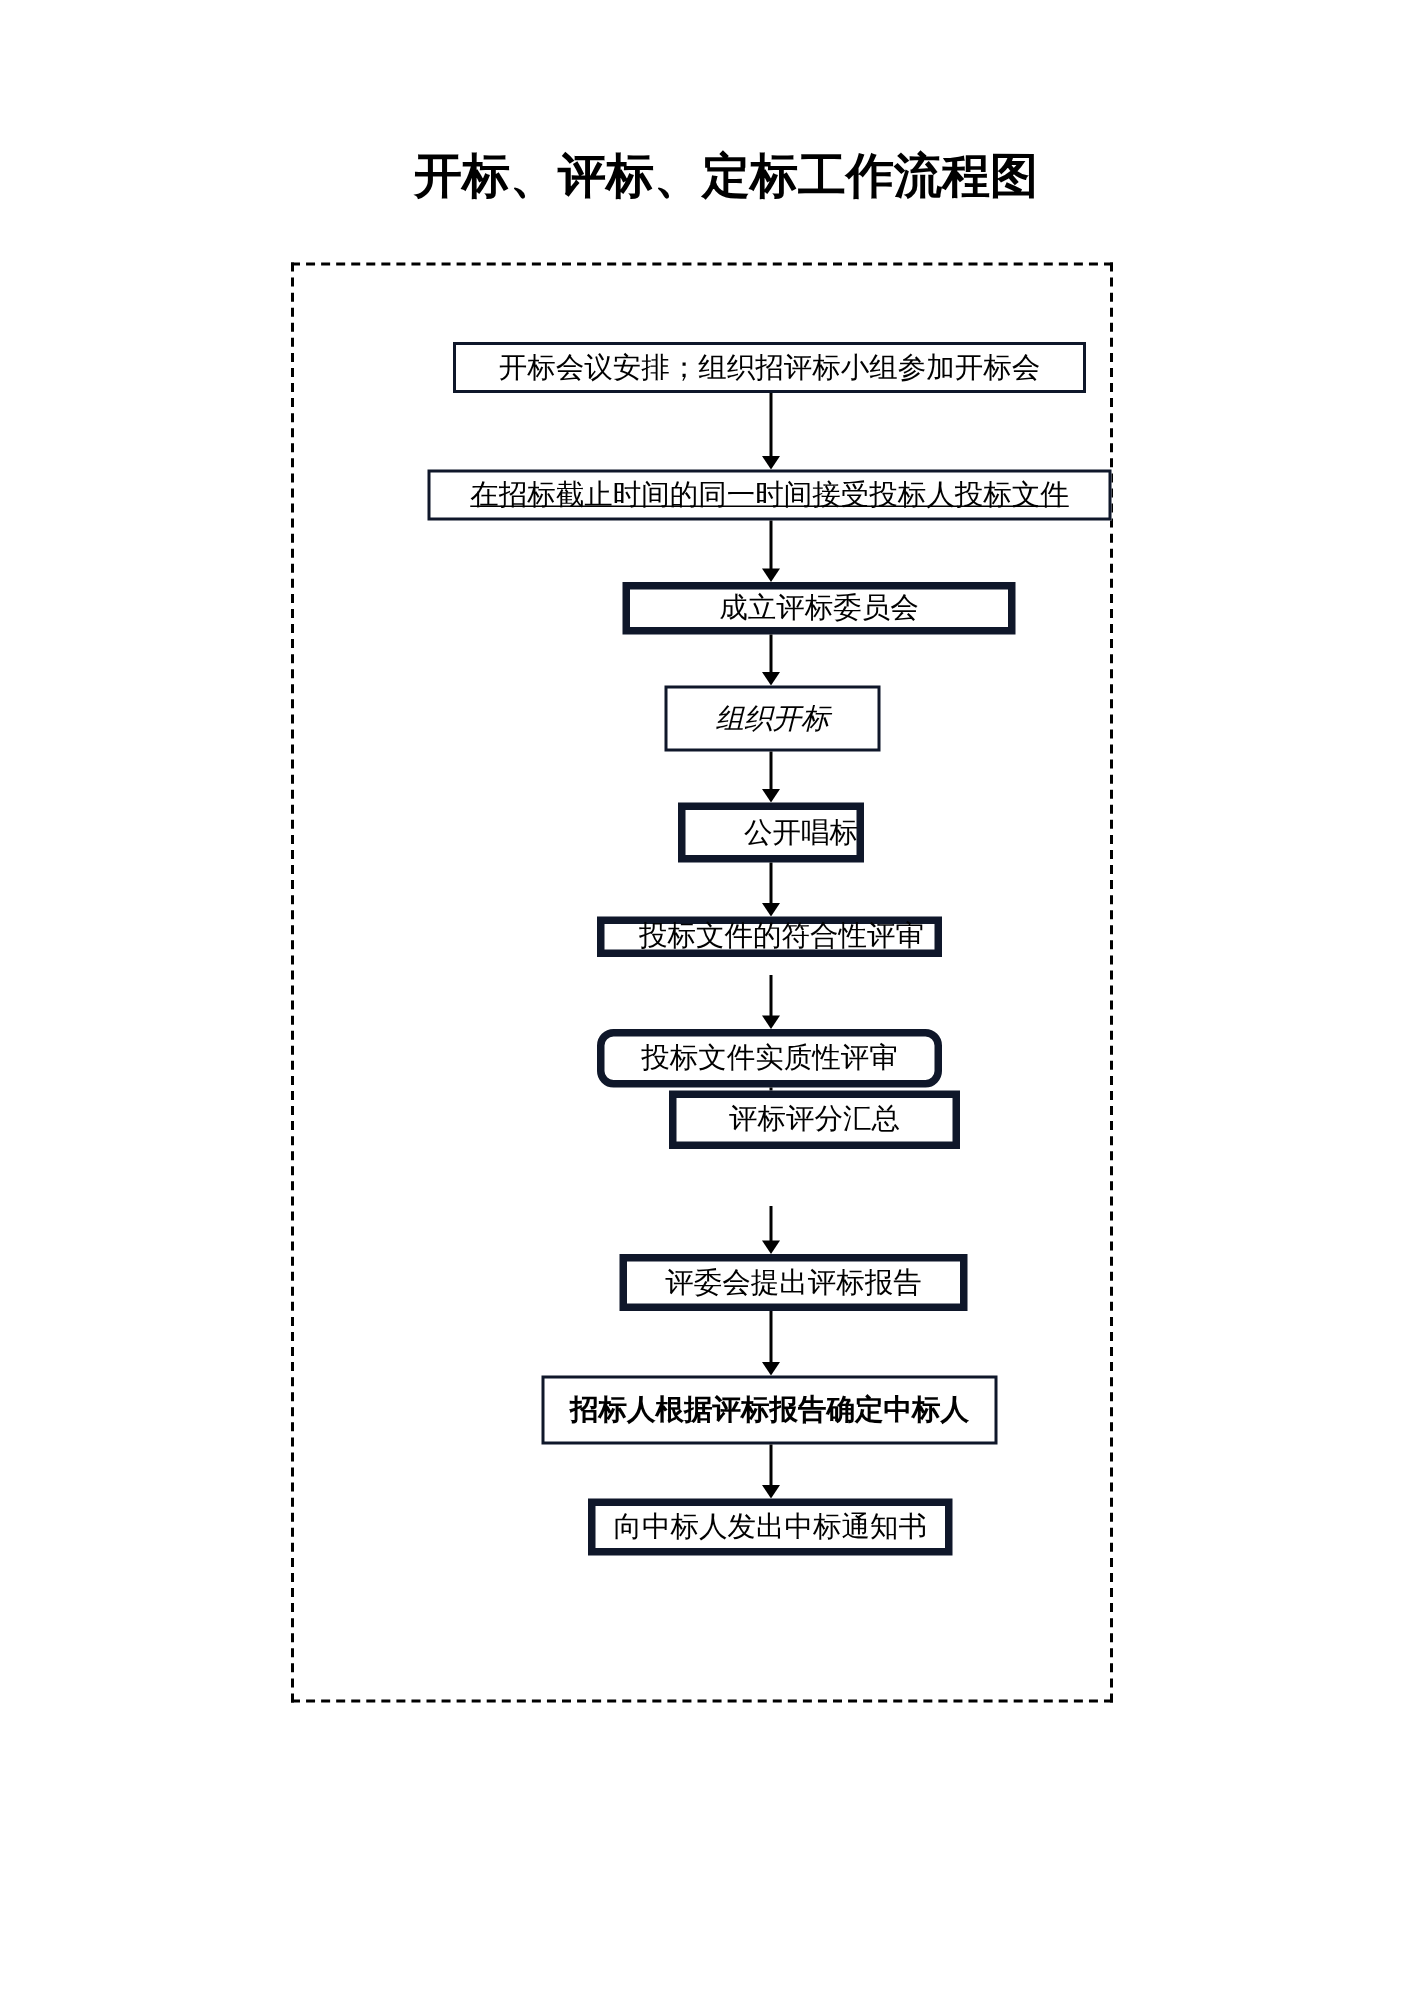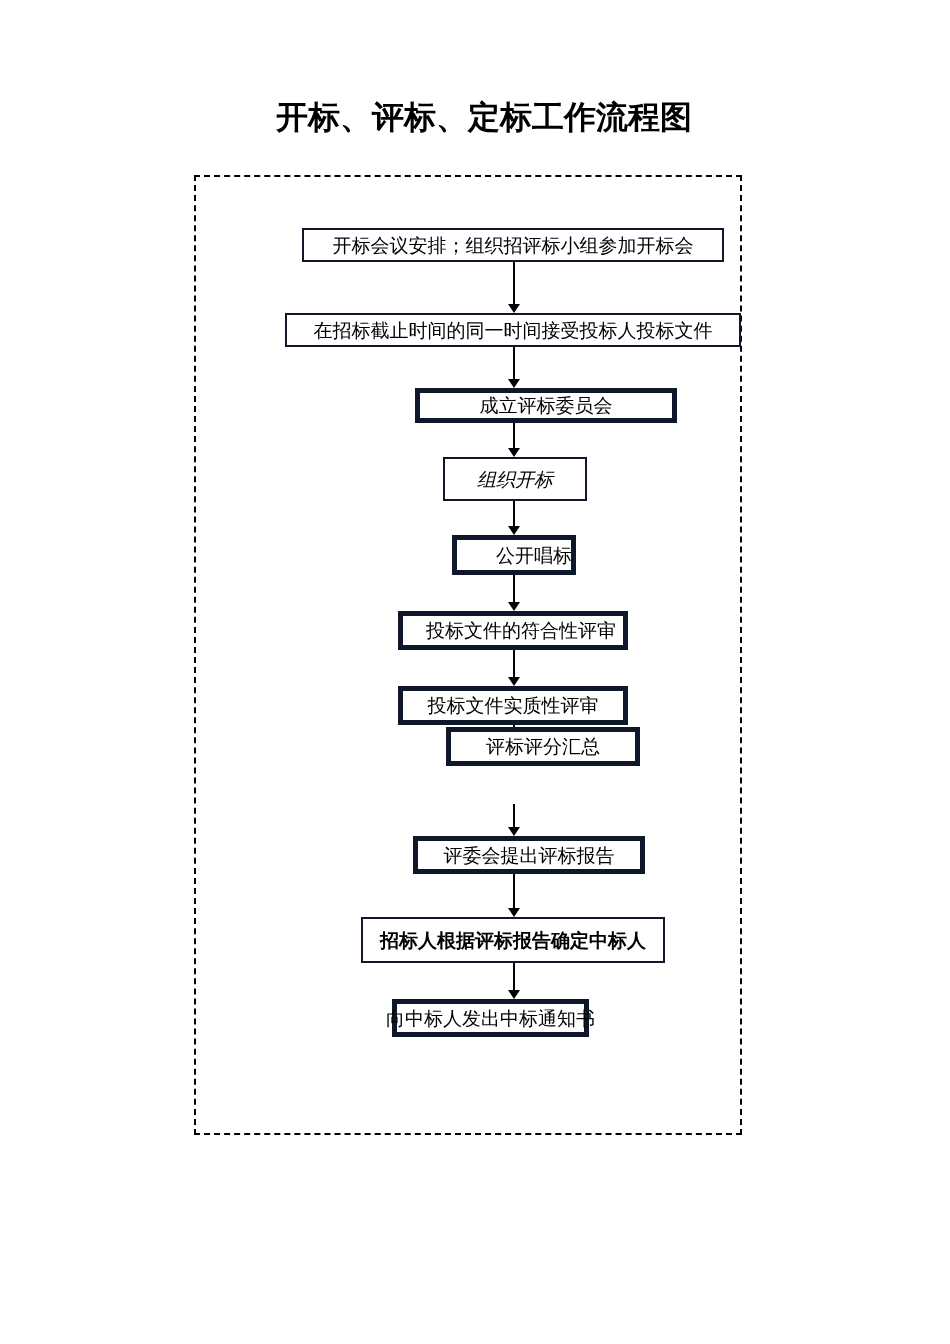--- a/index.html
+++ b/index.html
@@ -82,49 +82,49 @@
 <body>
 
 <div class="page-title">开标、评标、定标工作流程图</div>
 
 <div class="dashed-frame"></div>
 
 <div class="flow-box heavy" style="left:302px; top:228px; width:422px; height:34px;">开标会议安排；组织招评标小组参加开标会</div>
 
 <div class="down-arrow" style="top:262px; height:51px;"></div>
 
-<div class="flow-box heavy" style="left:285px; top:313px; width:456px; height:34px;">在招标截止时间的同一时间接受投标人投标文件</div>
+<div class="flow-box heavy" style="left:285px; top:313px; width:456px; height:34px;text-decoration:underline;">在招标截止时间的同一时间接受投标人投标文件</div>
 
 <div class="down-arrow" style="top:347px; height:41px;"></div>
 
 <div class="flow-box" style="left:383px; top:388px; width:262px; height:35px;margin-left:32px;">成立评标委员会</div>
 
 <div class="down-arrow" style="top:423px; height:34px;"></div>
 
 <div class="flow-box heavy" style="left:443px; top:457px; width:144px; height:44px;font-style:italic;">组织开标</div>
 
 <div class="down-arrow" style="top:501px; height:34px;"></div>
 
 <div class="flow-box" style="left:452px; top:535px; width:124px; height:40px;padding-left:40px;">公开唱标</div>
 
 <div class="down-arrow" style="top:575px; height:36px;"></div>
 
-<div class="flow-box" style="left:398px; top:611px; width:230px; height:39px;padding-left:16px;">投标文件的符合性评审</div>
+<div class="flow-box" style="left:398px; top:611px; width:230px; height:27px;padding-left:16px;">投标文件的符合性评审</div>
 
 <div class="down-arrow" style="top:650px; height:36px;"></div>
 
-<div class="flow-box" style="left:398px; top:686px; width:230px; height:39px;">投标文件实质性评审</div>
+<div class="flow-box" style="left:398px; top:686px; width:230px; height:39px;border-radius:11px;">投标文件实质性评审</div>
 
 <div class="down-arrow" style="top:725px; height:40px;"></div>
 
 <div class="flow-box" style="left:398px; top:727px; width:194px; height:39px;margin-left:48px;">评标评分汇总</div>
 
 <div class="down-arrow" style="top:804px; height:32px;"></div>
 
 <div class="flow-box" style="left:413px; top:836px; width:232px; height:38px;">评委会提出评标报告</div>
 
 <div class="down-arrow" style="top:874px; height:43px;"></div>
 
 <div class="flow-box heavy" style="left:361px; top:917px; width:304px; height:46px;font-weight:bold;">招标人根据评标报告确定中标人</div>
 
 <div class="down-arrow" style="top:963px; height:36px;"></div>
 
-<div class="flow-box" style="left:392px; top:999px; width:197px; height:38px;">向中标人发出中标通知书</div>
+<div class="flow-box" style="left:392px; top:999px; width:243px; height:38px;">向中标人发出中标通知书</div>
 
 </body></html>

